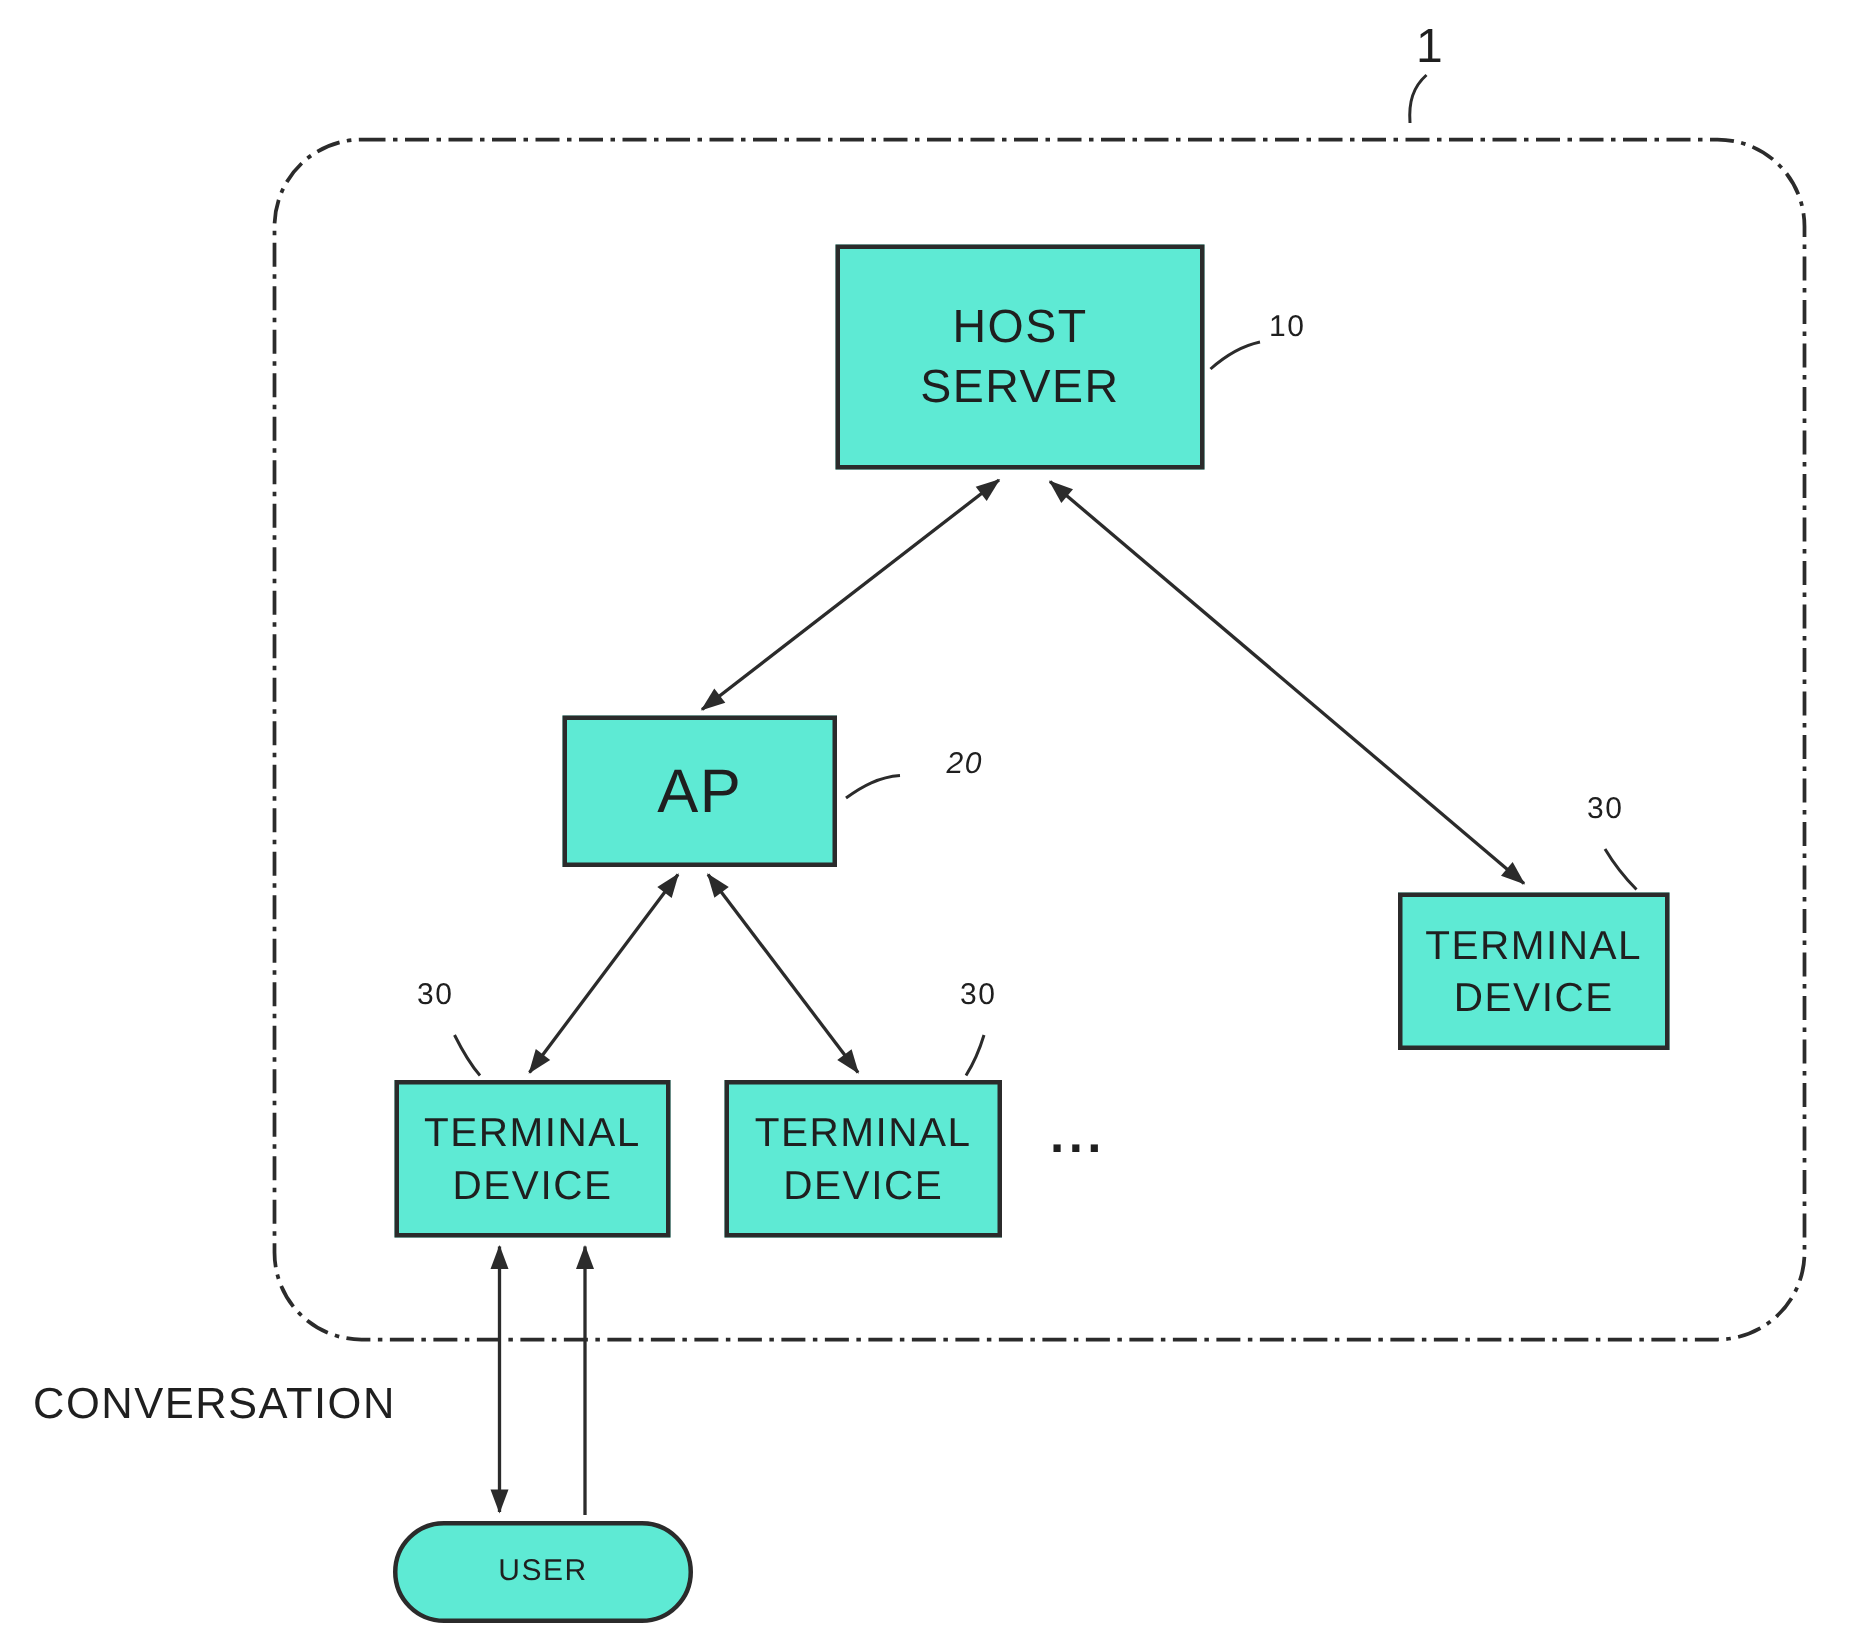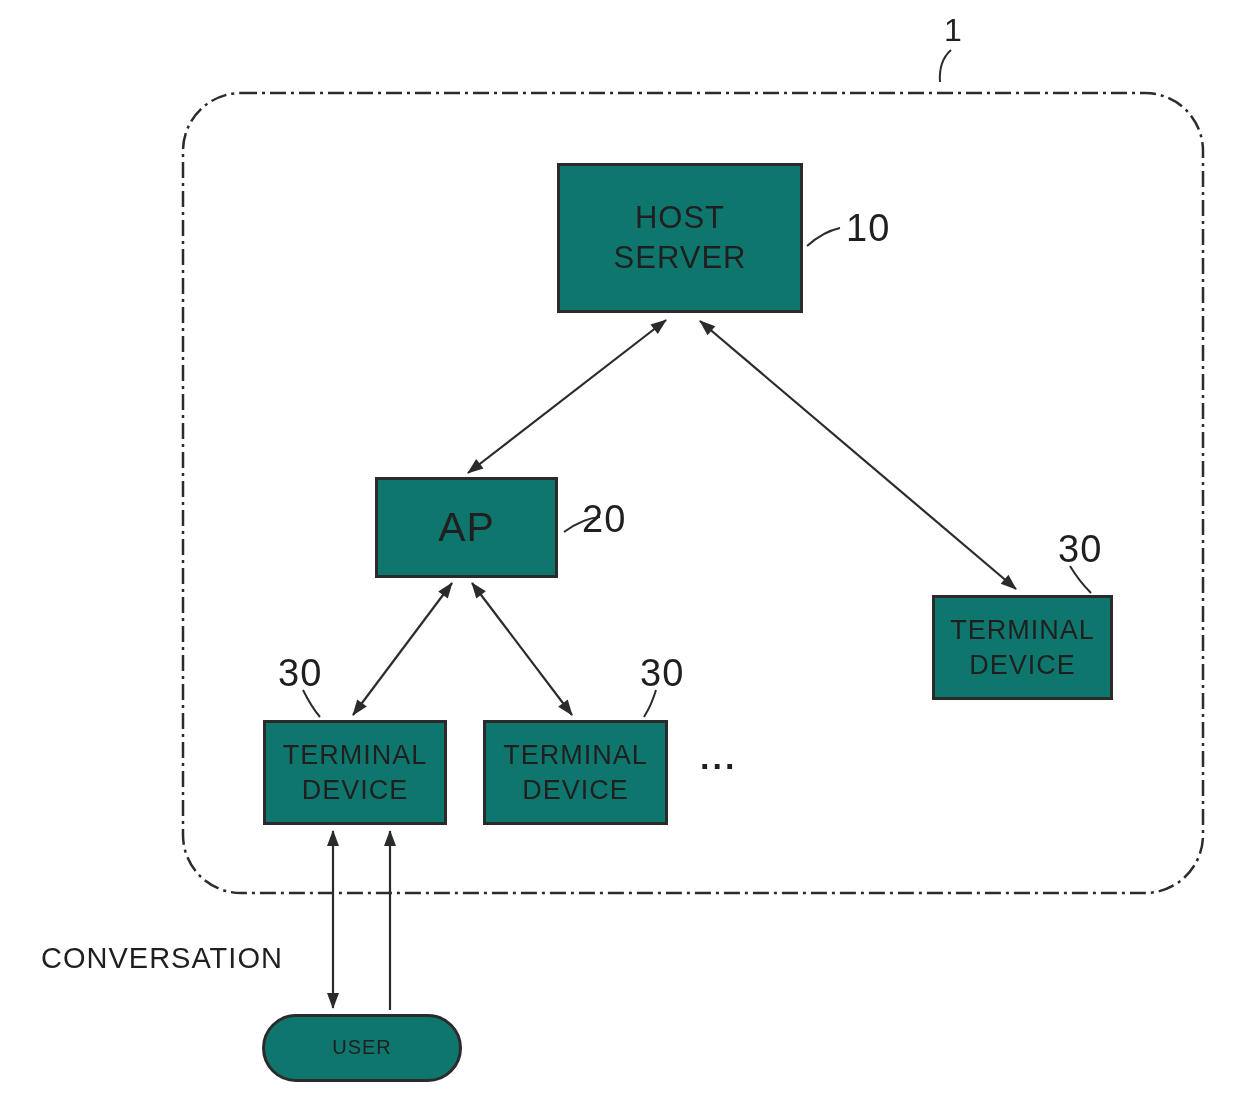--- a/index.html
+++ b/index.html
@@ -18,55 +18,55 @@
   }
   .layer {
     position: absolute;
     left: 0;
     top: 0;
   }
   .node {
     position: absolute;
     box-sizing: border-box;
     border: 3px solid #2b2b2b;
-    background: #0f766e;
+    background: #5eead4;
     display: flex;
     flex-direction: column;
     align-items: center;
     justify-content: center;
     text-align: center;
     letter-spacing: 1px;
     line-height: 1.28;
     color: #1f1f1f;
   }
   .node.host     { left: 557px; top: 163px; width: 246px; height: 150px; font-size: 31px; }
   .node.ap       { left: 375px; top: 477px; width: 183px; height: 101px; font-size: 41px; }
   .node.term-r   { left: 932px; top: 595px; width: 181px; height: 105px; font-size: 27px; }
   .node.term-l   { left: 263px; top: 720px; width: 184px; height: 105px; font-size: 27px; }
   .node.term-m   { left: 483px; top: 720px; width: 185px; height: 105px; font-size: 27px; }
   .node.user     { left: 262px; top: 1014px; width: 200px; height: 68px; font-size: 20px; border-radius: 36px; }
   .ref {
     position: absolute;
-    font-size: 38px;
+    font-size: 20px;
     letter-spacing: 1px;
     color: #1f1f1f;
   }
   .ref.r1   { left: 944px;  top: 12px;  font-size: 32px; }
   .ref.r10  { left: 846px;  top: 207px; }
-  .ref.r20  { left: 582px;  top: 498px; }
+  .ref.r20  { left: 631px;  top: 498px; font-style: italic; }
   .ref.r30l { left: 278px;  top: 652px; }
   .ref.r30m { left: 640px;  top: 652px; }
   .ref.r30r { left: 1058px; top: 528px; }
   .caption {
     position: absolute;
     font-size: 29px;
     letter-spacing: 1px;
     color: #1f1f1f;
   }
-  .caption.conversation { left: 22px; top: 942px; margin-left: 19px; }
+  .caption.conversation { left: 22px; top: 920px; }
   .caption.biological   { left: 392px; top: 920px; width: 276px; text-align: center; line-height: 1.45; }
   .caption.biological span { display: block; }
   .ellipsis {
     position: absolute;
     left: 700px;
     top: 738px;
     font-size: 34px;
     letter-spacing: 3px;
     font-weight: bold;
     color: #1f1f1f;

